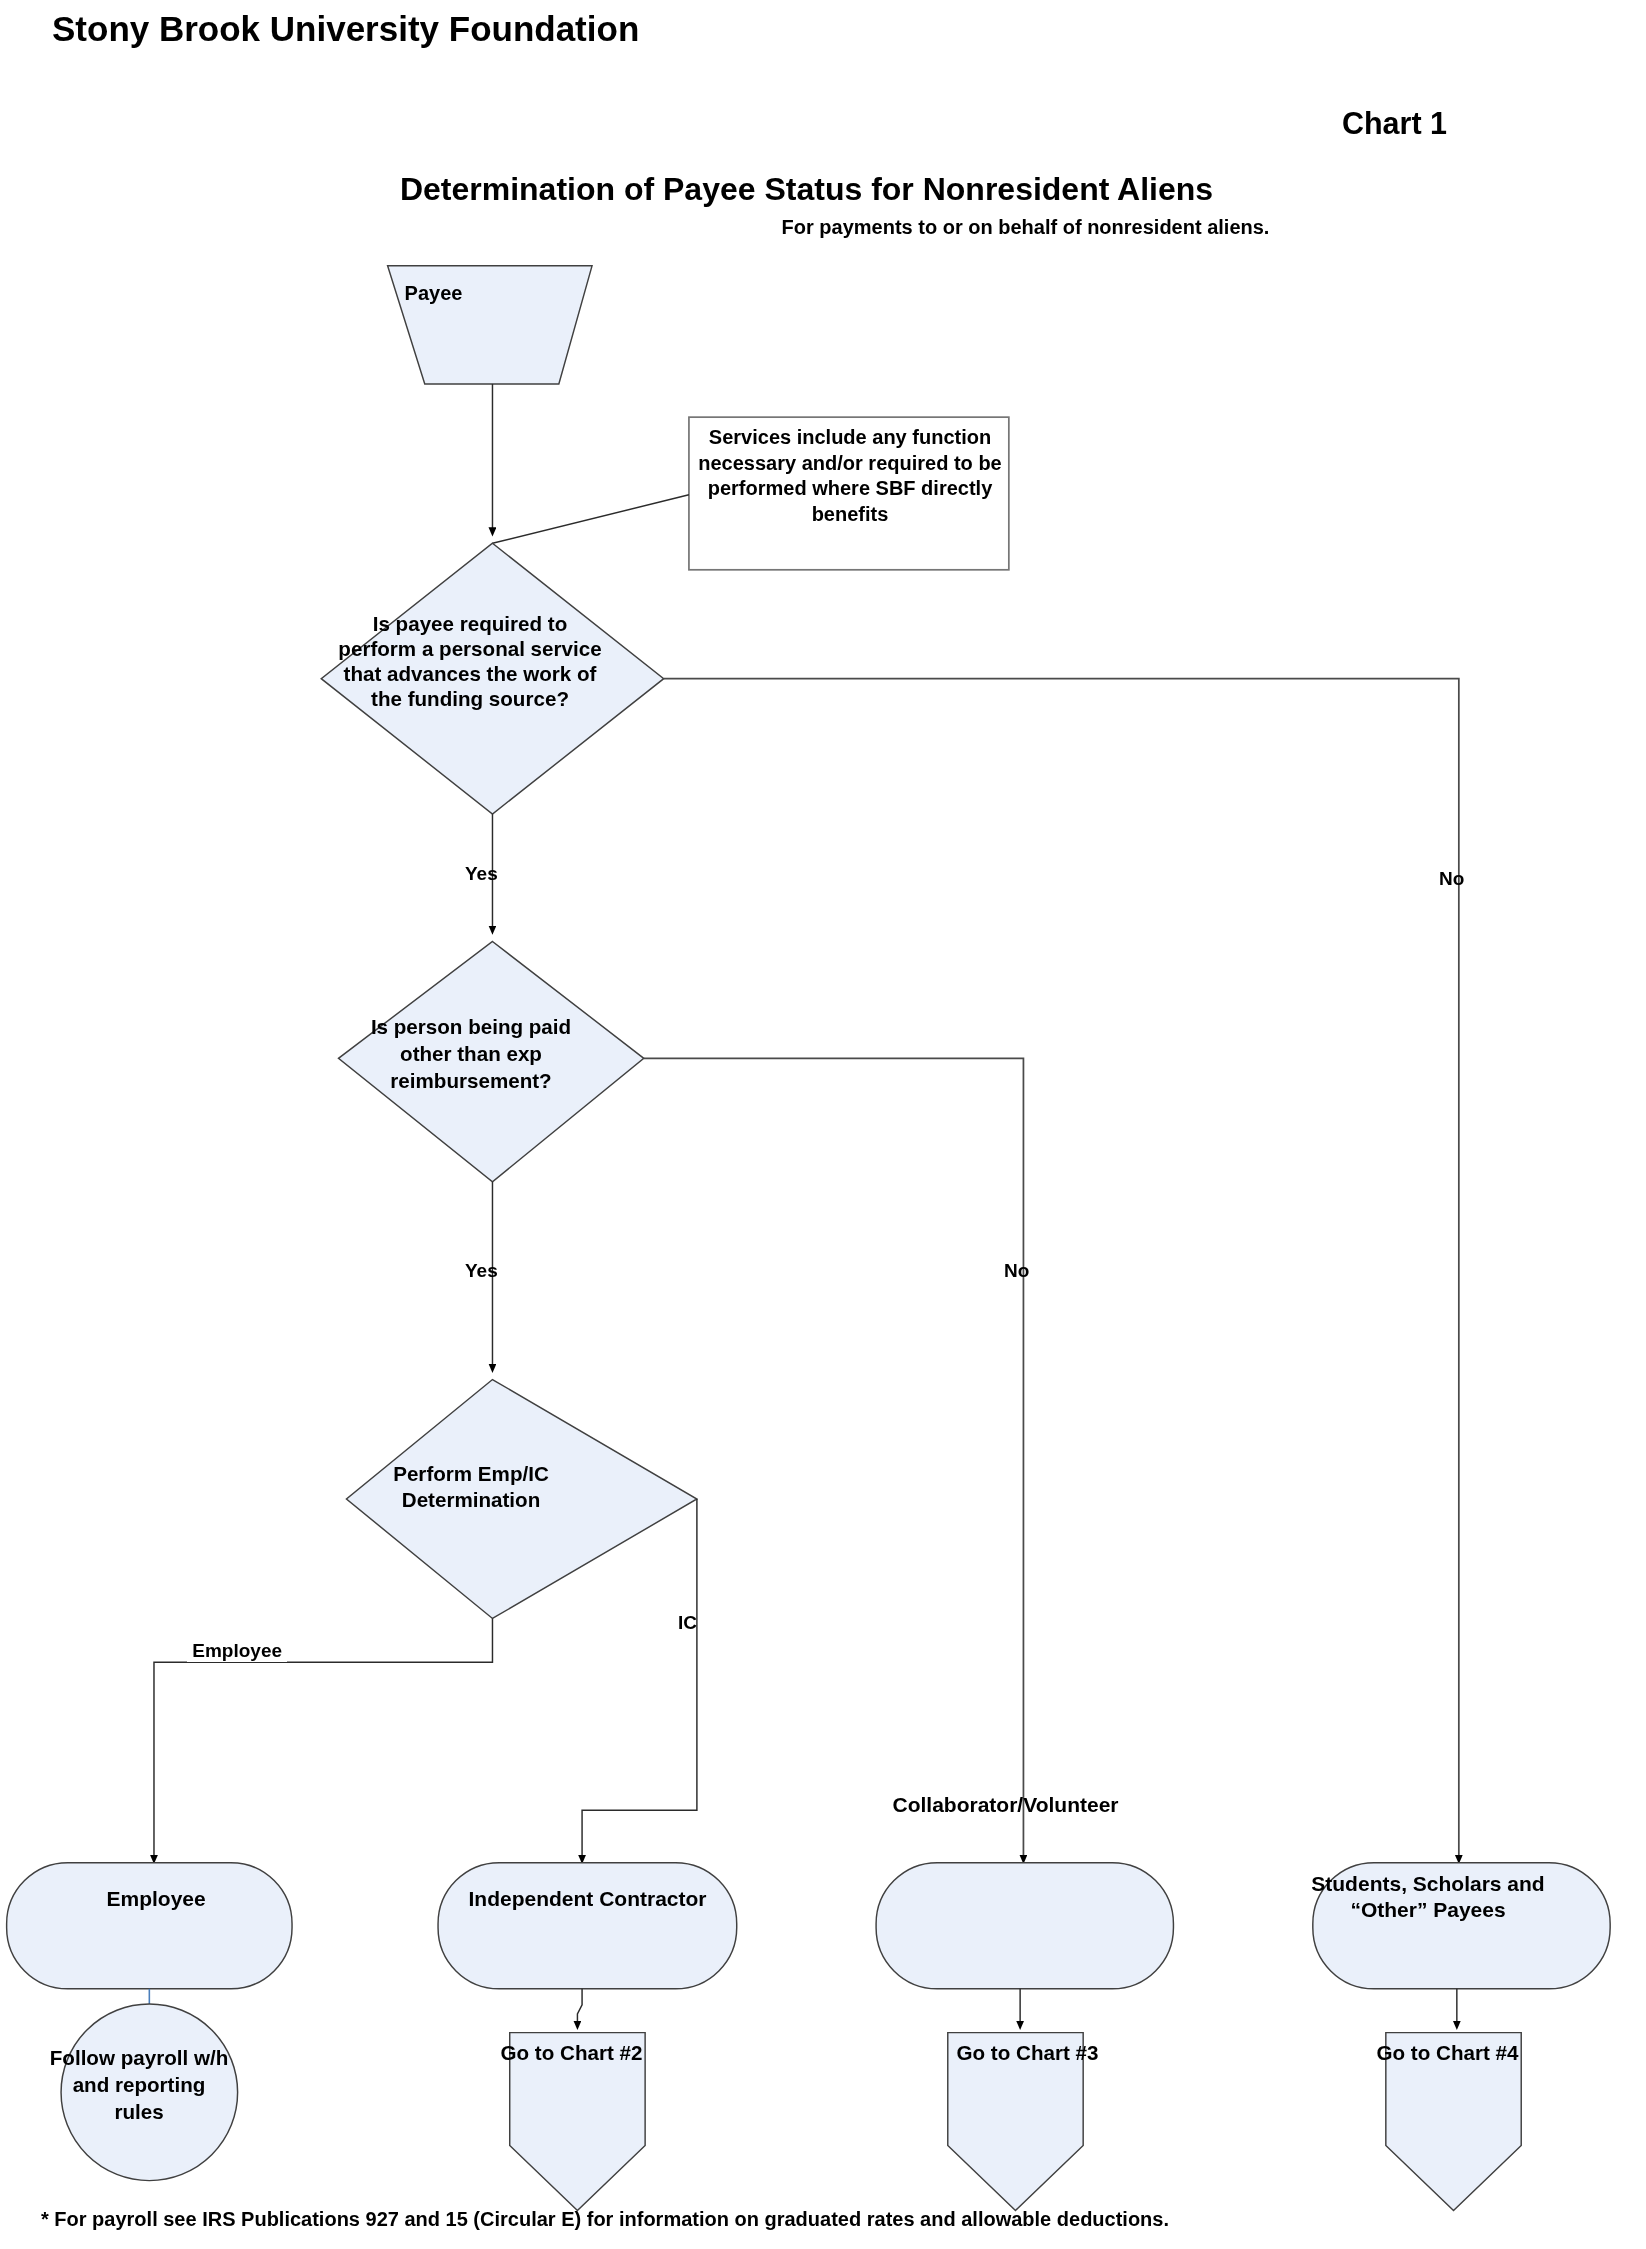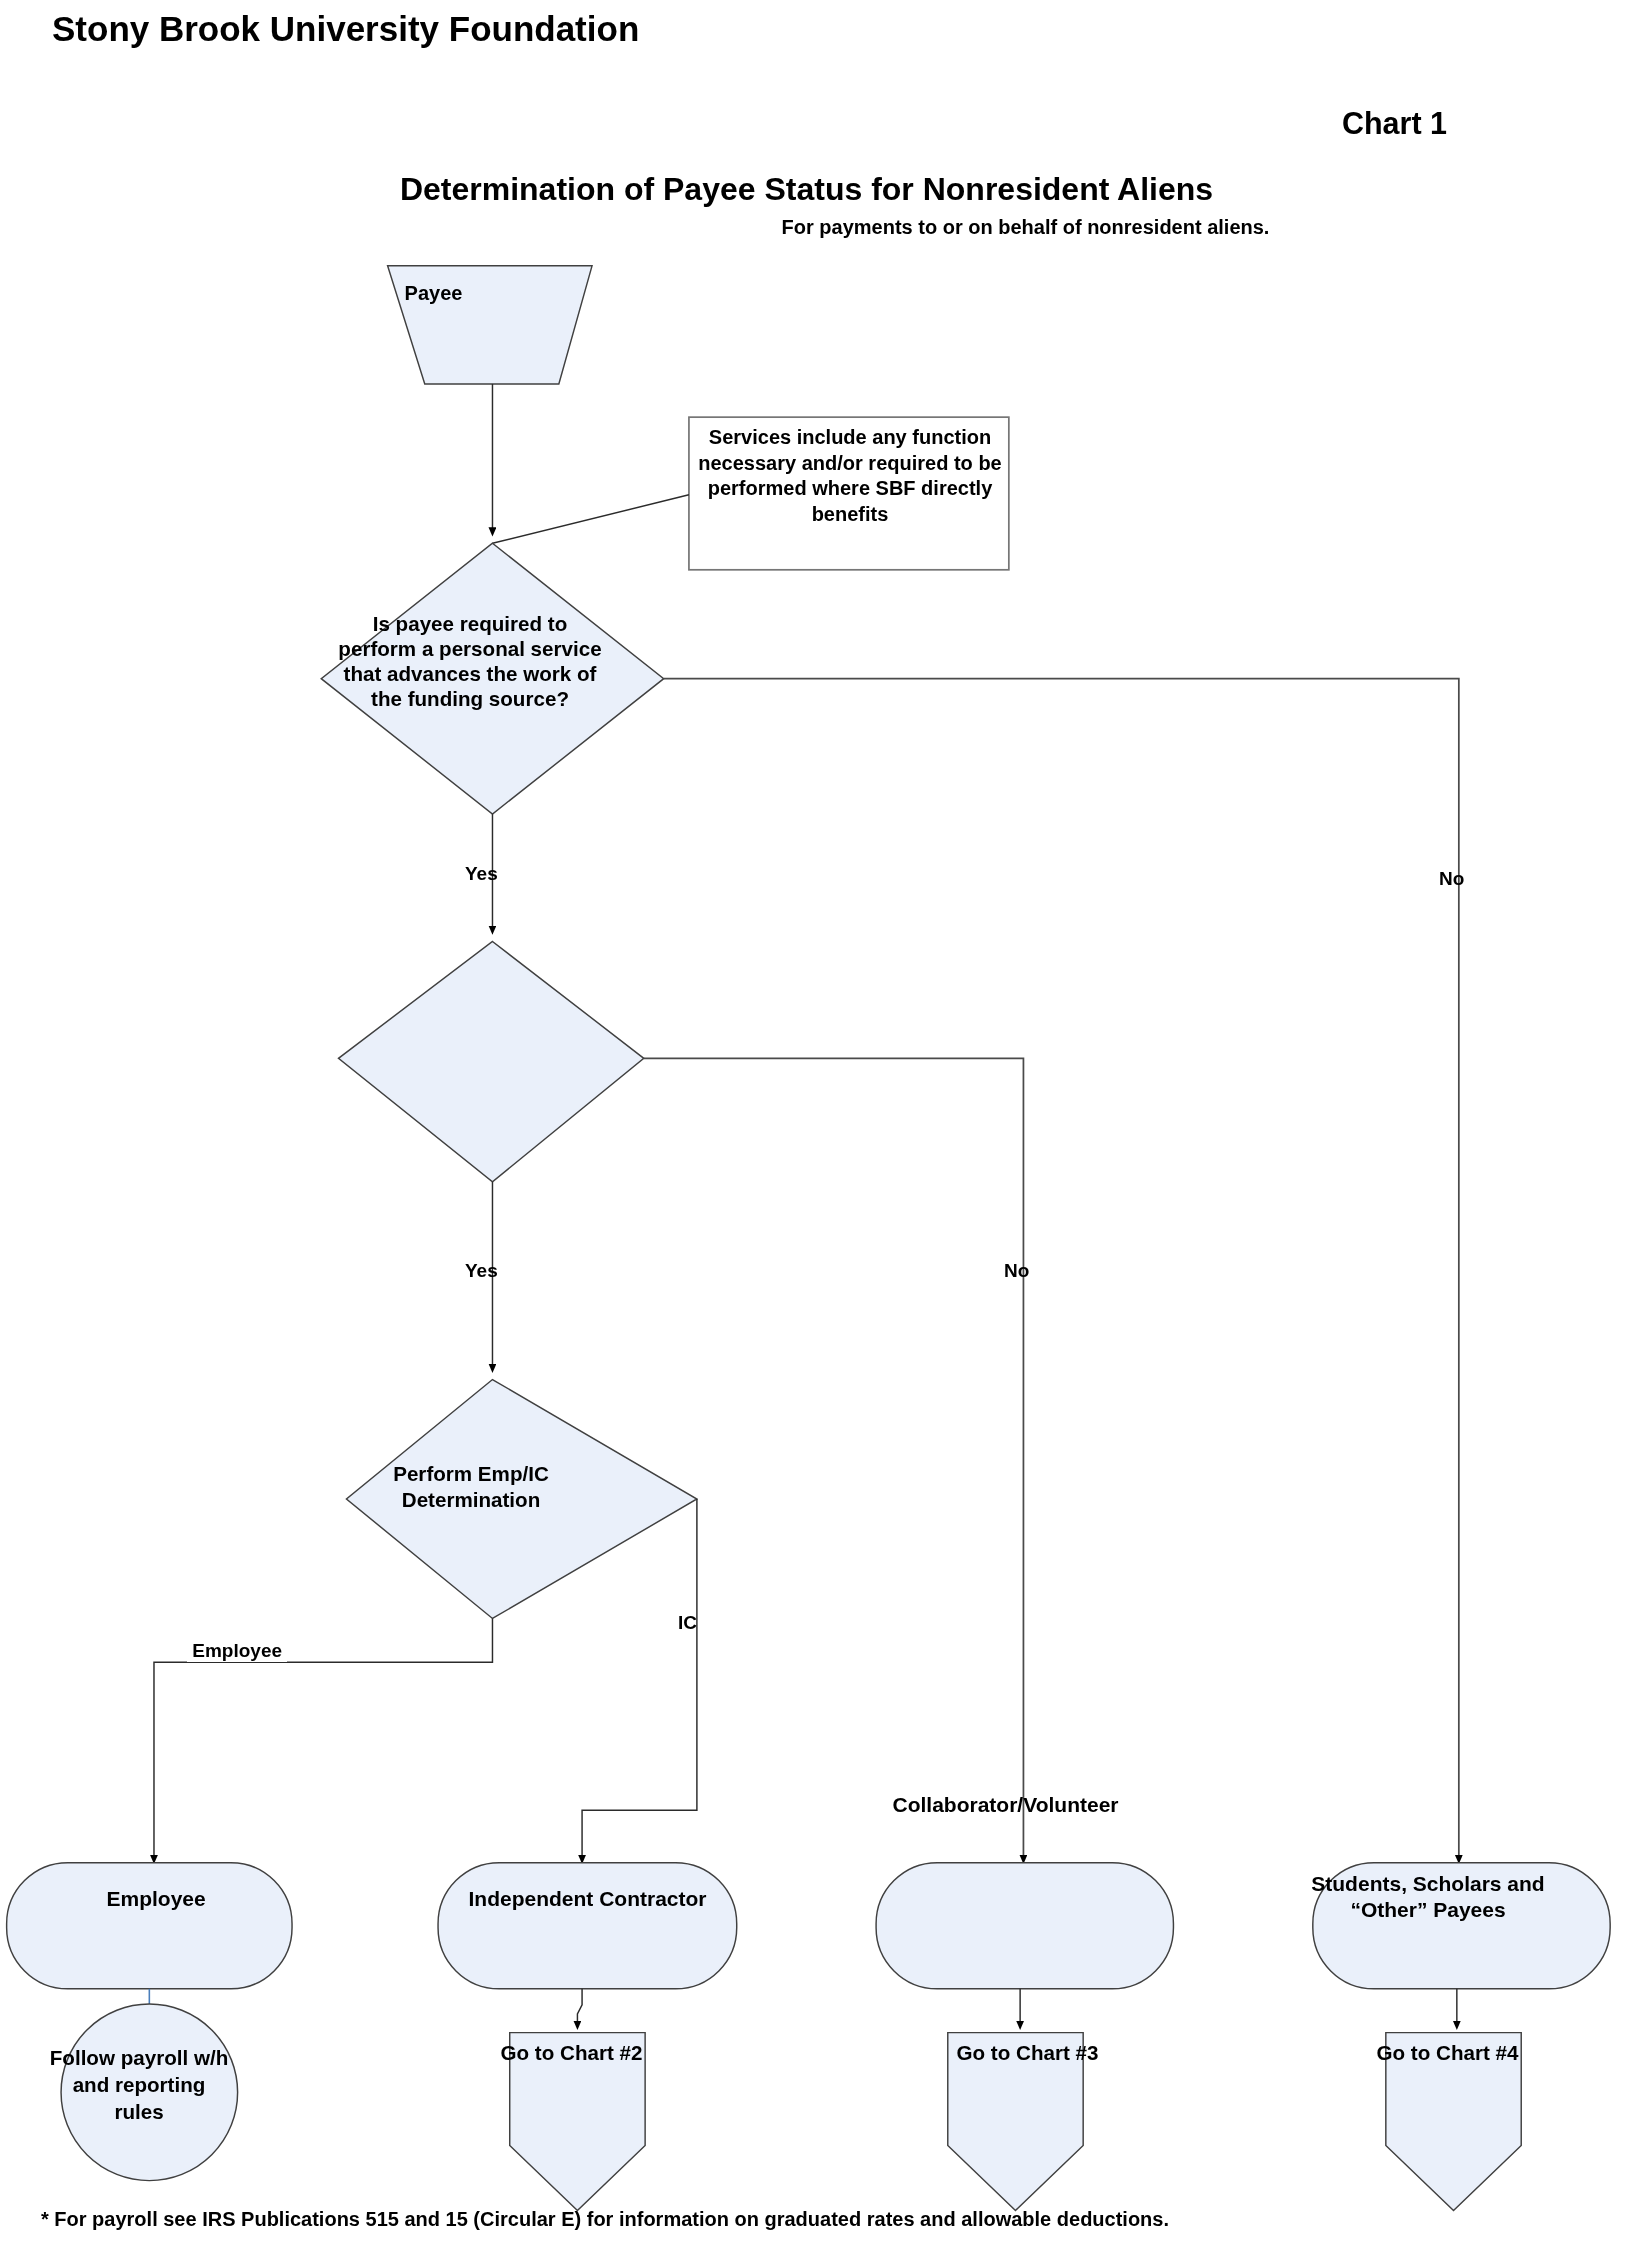--- a/index.html
+++ b/index.html
@@ -149,35 +149,36 @@
     <circle class="shape" cx="225" cy="3152" r="133"></circle>
 
     <polygon class="shape" points="768,3062 972,3062 972,3232 870,3330 768,3232"></polygon>
     <polygon class="shape" points="1428,3062 1632,3062 1632,3232 1530,3330 1428,3232"></polygon>
     <polygon class="shape" points="2088,3062 2292,3062 2292,3232 2190,3330 2088,3232"></polygon>
   </svg>
 
   <div class="lbl lbl-payee">Payee</div>
   <div class="lbl lbl-note">Services include any function necessary and/or required to be performed where SBF directly benefits</div>
   <div class="lbl lbl-d1">Is payee required to perform a personal service that advances the work of the funding source?</div>
+  <div class="lbl lbl-d2">Is person being paid other than exp reimbursement?</div>
   <div class="lbl lbl-d3">Perform Emp/IC Determination</div>
 
   <div class="lbl lbl-term lbl-emp">Employee</div>
   <div class="lbl lbl-term lbl-ic">Independent Contractor</div>
   <div class="lbl lbl-term lbl-cv">Collaborator/Volunteer</div>
   <div class="lbl lbl-term lbl-ss">Students, Scholars and “Other” Payees</div>
 
   <div class="lbl lbl-circle">Follow payroll w/h and reporting rules</div>
   <div class="lbl lbl-goto lbl-g2">Go to Chart #2</div>
   <div class="lbl lbl-goto lbl-g3">Go to Chart #3</div>
   <div class="lbl lbl-goto lbl-g4">Go to Chart #4</div>
 
   <div class="blabel bl-yes1">Yes</div>
   <div class="blabel bl-no1">No</div>
   <div class="blabel bl-yes2">Yes</div>
   <div class="blabel bl-no2">No</div>
   <div class="blabel bl-employee">Employee</div>
   <div class="blabel bl-icb">IC</div>
 
-  <div class="footnote">* For payroll see IRS Publications 515 and 15 (Circular E) for information on graduated rates and allowable deductions.</div>
+  <div class="footnote">* For payroll see IRS Publications 927 and 15 (Circular E) for information on graduated rates and allowable deductions.</div>
 
 </div>
 
 
 </body></html>

